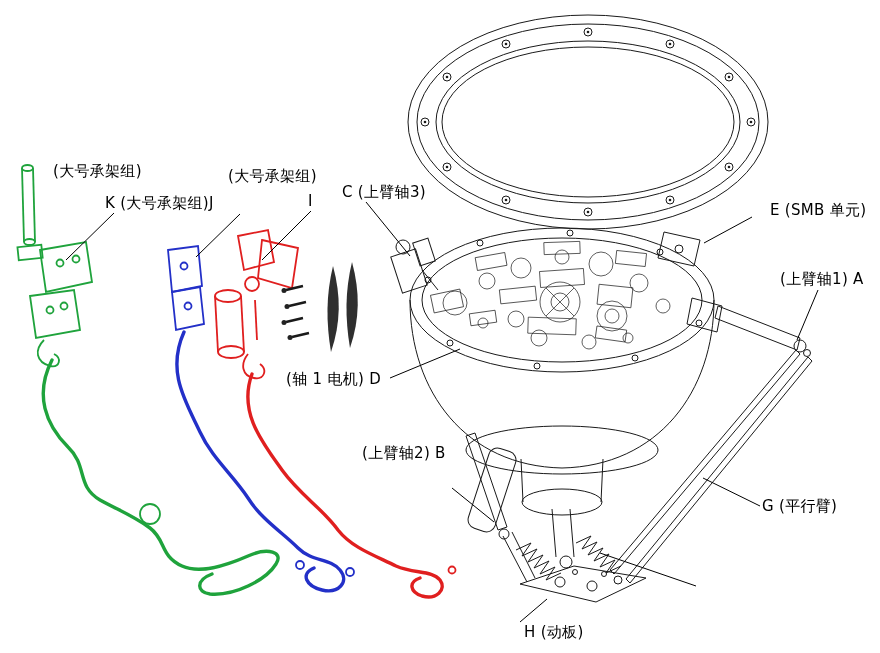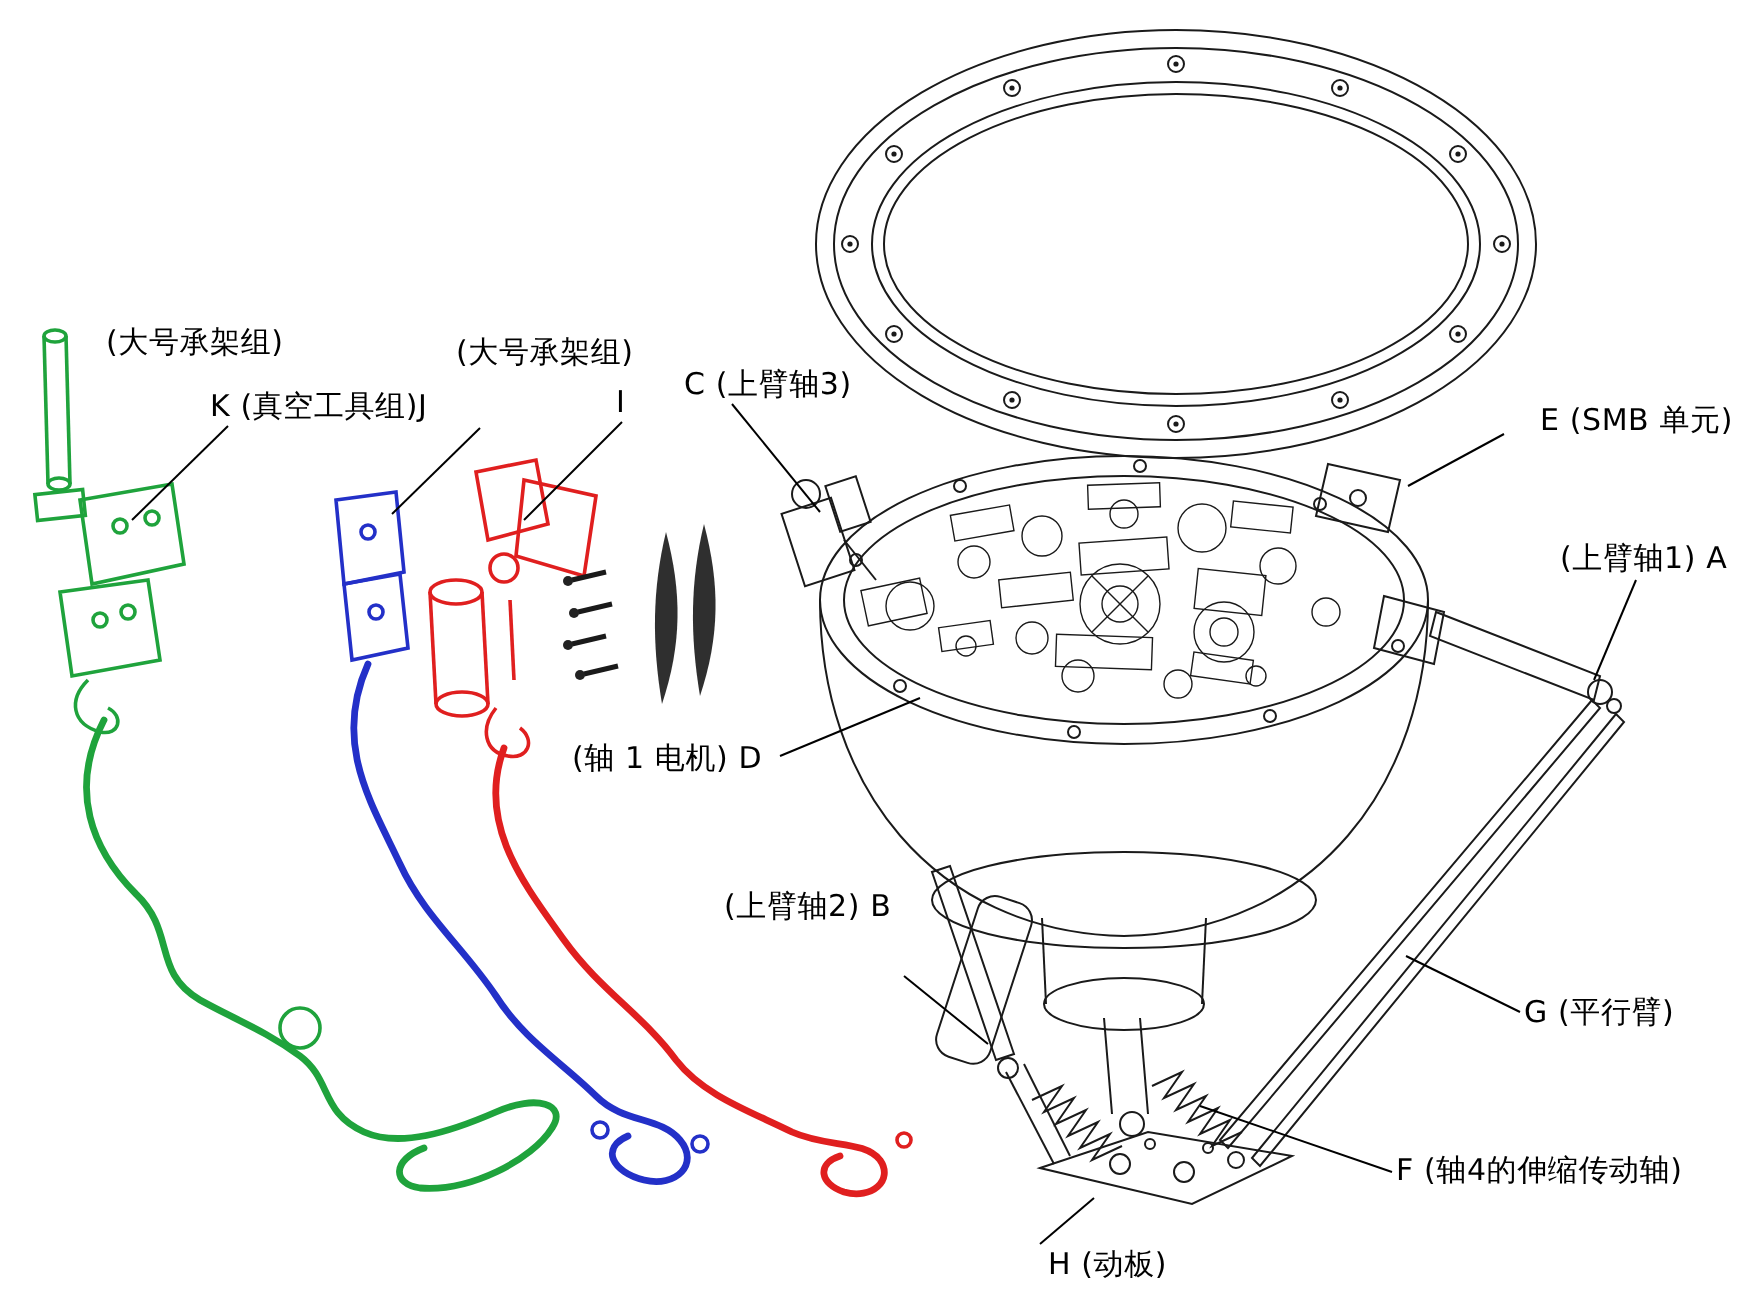--- a/index.html
+++ b/index.html
@@ -225,24 +225,23 @@
       <line x1="818" y1="290" x2="797" y2="340"></line>
       <line x1="390" y1="378" x2="460" y2="349"></line>
       <line x1="452" y1="488" x2="494" y2="522"></line>
       <line x1="760" y1="506" x2="703" y2="478"></line>
       <line x1="696" y1="586" x2="600" y2="553"></line>
       <line x1="520" y1="622" x2="547" y2="599"></line>
     </g>
   </svg>
 
   <div class="lbl" style="left:53px;top:162px">(大号承架组)</div>
-  <div class="lbl" style="left:105px;top:194px">K (真空工具组)J</div>
+  <div class="lbl" style="left:105px;top:194px">K (大号承架组)J</div>
   <div class="lbl" style="left:228px;top:167px">(大号承架组)</div>
   <div class="lbl" style="left:308px;top:192px">I</div>
   <div class="lbl" style="left:342px;top:183px">C (上臂轴3)</div>
   <div class="lbl" style="left:770px;top:201px">E (SMB 单元)</div>
   <div class="lbl" style="left:780px;top:270px">(上臂轴1) A</div>
   <div class="lbl" style="left:286px;top:370px">(轴 1 电机) D</div>
   <div class="lbl" style="left:362px;top:444px">(上臂轴2) B</div>
   <div class="lbl" style="left:762px;top:497px">G (平行臂)</div>
-  <div class="lbl" style="left:698px;top:576px">F (轴4的伸缩传动轴)</div>
   <div class="lbl" style="left:524px;top:623px">H (动板)</div>
 </div>
 
 </body></html>

